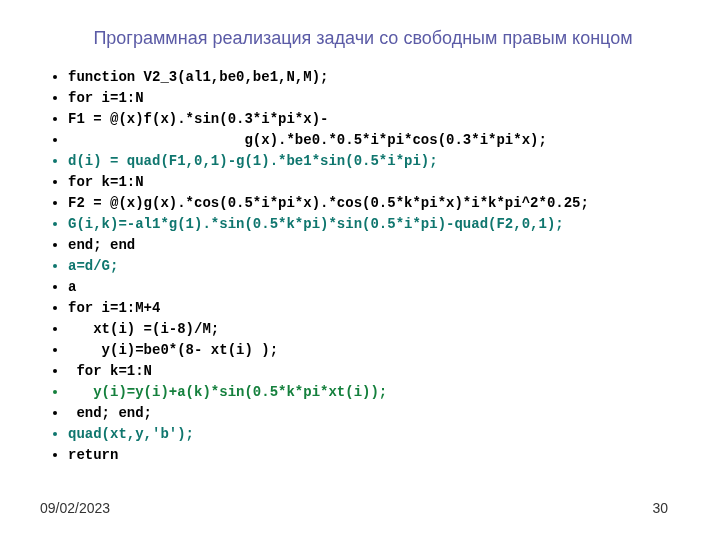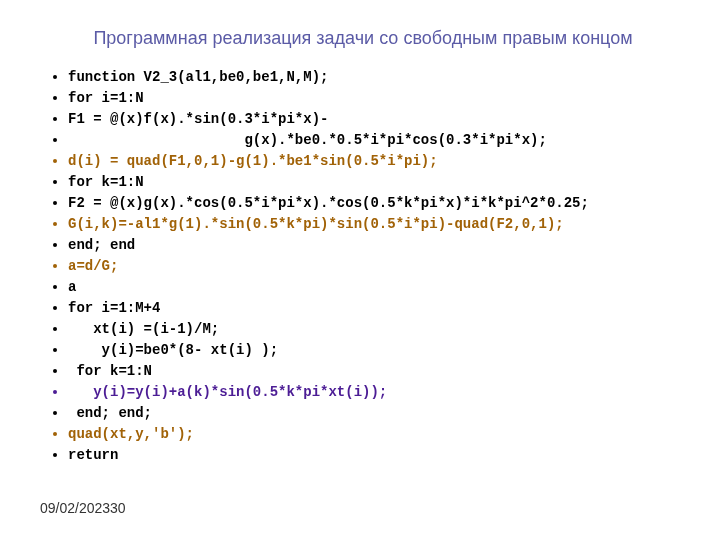--- a/index.html
+++ b/index.html
@@ -31,51 +31,52 @@
     margin: 0;
   }
   ul.code li {
     font-family: "Courier New", monospace;
     font-weight: bold;
     font-size: 14px;
     line-height: 1.5;
     white-space: pre;
   }
   .c-black { color: #000; }
-  .c-red   { color: #a16207; }
-  .c-blue  { color: #4c1d95; }
+  .c-red   { color: #0f766e; }
+  .c-blue  { color: #15803d; }
   .footer {
     position: absolute;
     bottom: 24px;
     left: 40px;
-    right: 37px;
+    right: 52px;
     font-size: 14px;
     color: #333;
     display: flex;
+    justify-content: space-between;
   }
 </style>
 </head>
 <body>
 
 <div class="slide">
   <div class="title">Программная реализация задачи со свободным правым концом</div>
   <ul class="code">
       <li class="c-black">function V2_3(al1,be0,be1,N,M);</li>
       <li class="c-black">for i=1:N</li>
       <li class="c-black">F1 = @(x)f(x).*sin(0.3*i*pi*x)-</li>
       <li class="c-black">                     g(x).*be0.*0.5*i*pi*cos(0.3*i*pi*x);</li>
       <li class="c-red">d(i) = quad(F1,0,1)-g(1).*be1*sin(0.5*i*pi);</li>
       <li class="c-black">for k=1:N</li>
       <li class="c-black">F2 = @(x)g(x).*cos(0.5*i*pi*x).*cos(0.5*k*pi*x)*i*k*pi^2*0.25;</li>
       <li class="c-red">G(i,k)=-al1*g(1).*sin(0.5*k*pi)*sin(0.5*i*pi)-quad(F2,0,1);</li>
       <li class="c-black">end; end</li>
       <li class="c-red">a=d/G;</li>
       <li class="c-black">a</li>
       <li class="c-black">for i=1:M+4</li>
-      <li class="c-black">   xt(i) =(i-1)/M;</li>
+      <li class="c-black">   xt(i) =(i-8)/M;</li>
       <li class="c-black">    y(i)=be0*(8- xt(i) );</li>
       <li class="c-black"> for k=1:N</li>
       <li class="c-blue">   y(i)=y(i)+a(k)*sin(0.5*k*pi*xt(i));</li>
       <li class="c-black"> end; end;</li>
       <li class="c-red">quad(xt,y,'b');</li>
       <li class="c-black">return</li>
     </ul>
   <div class="footer">
     <span>09/02/2023</span>
     <span>30</span>

